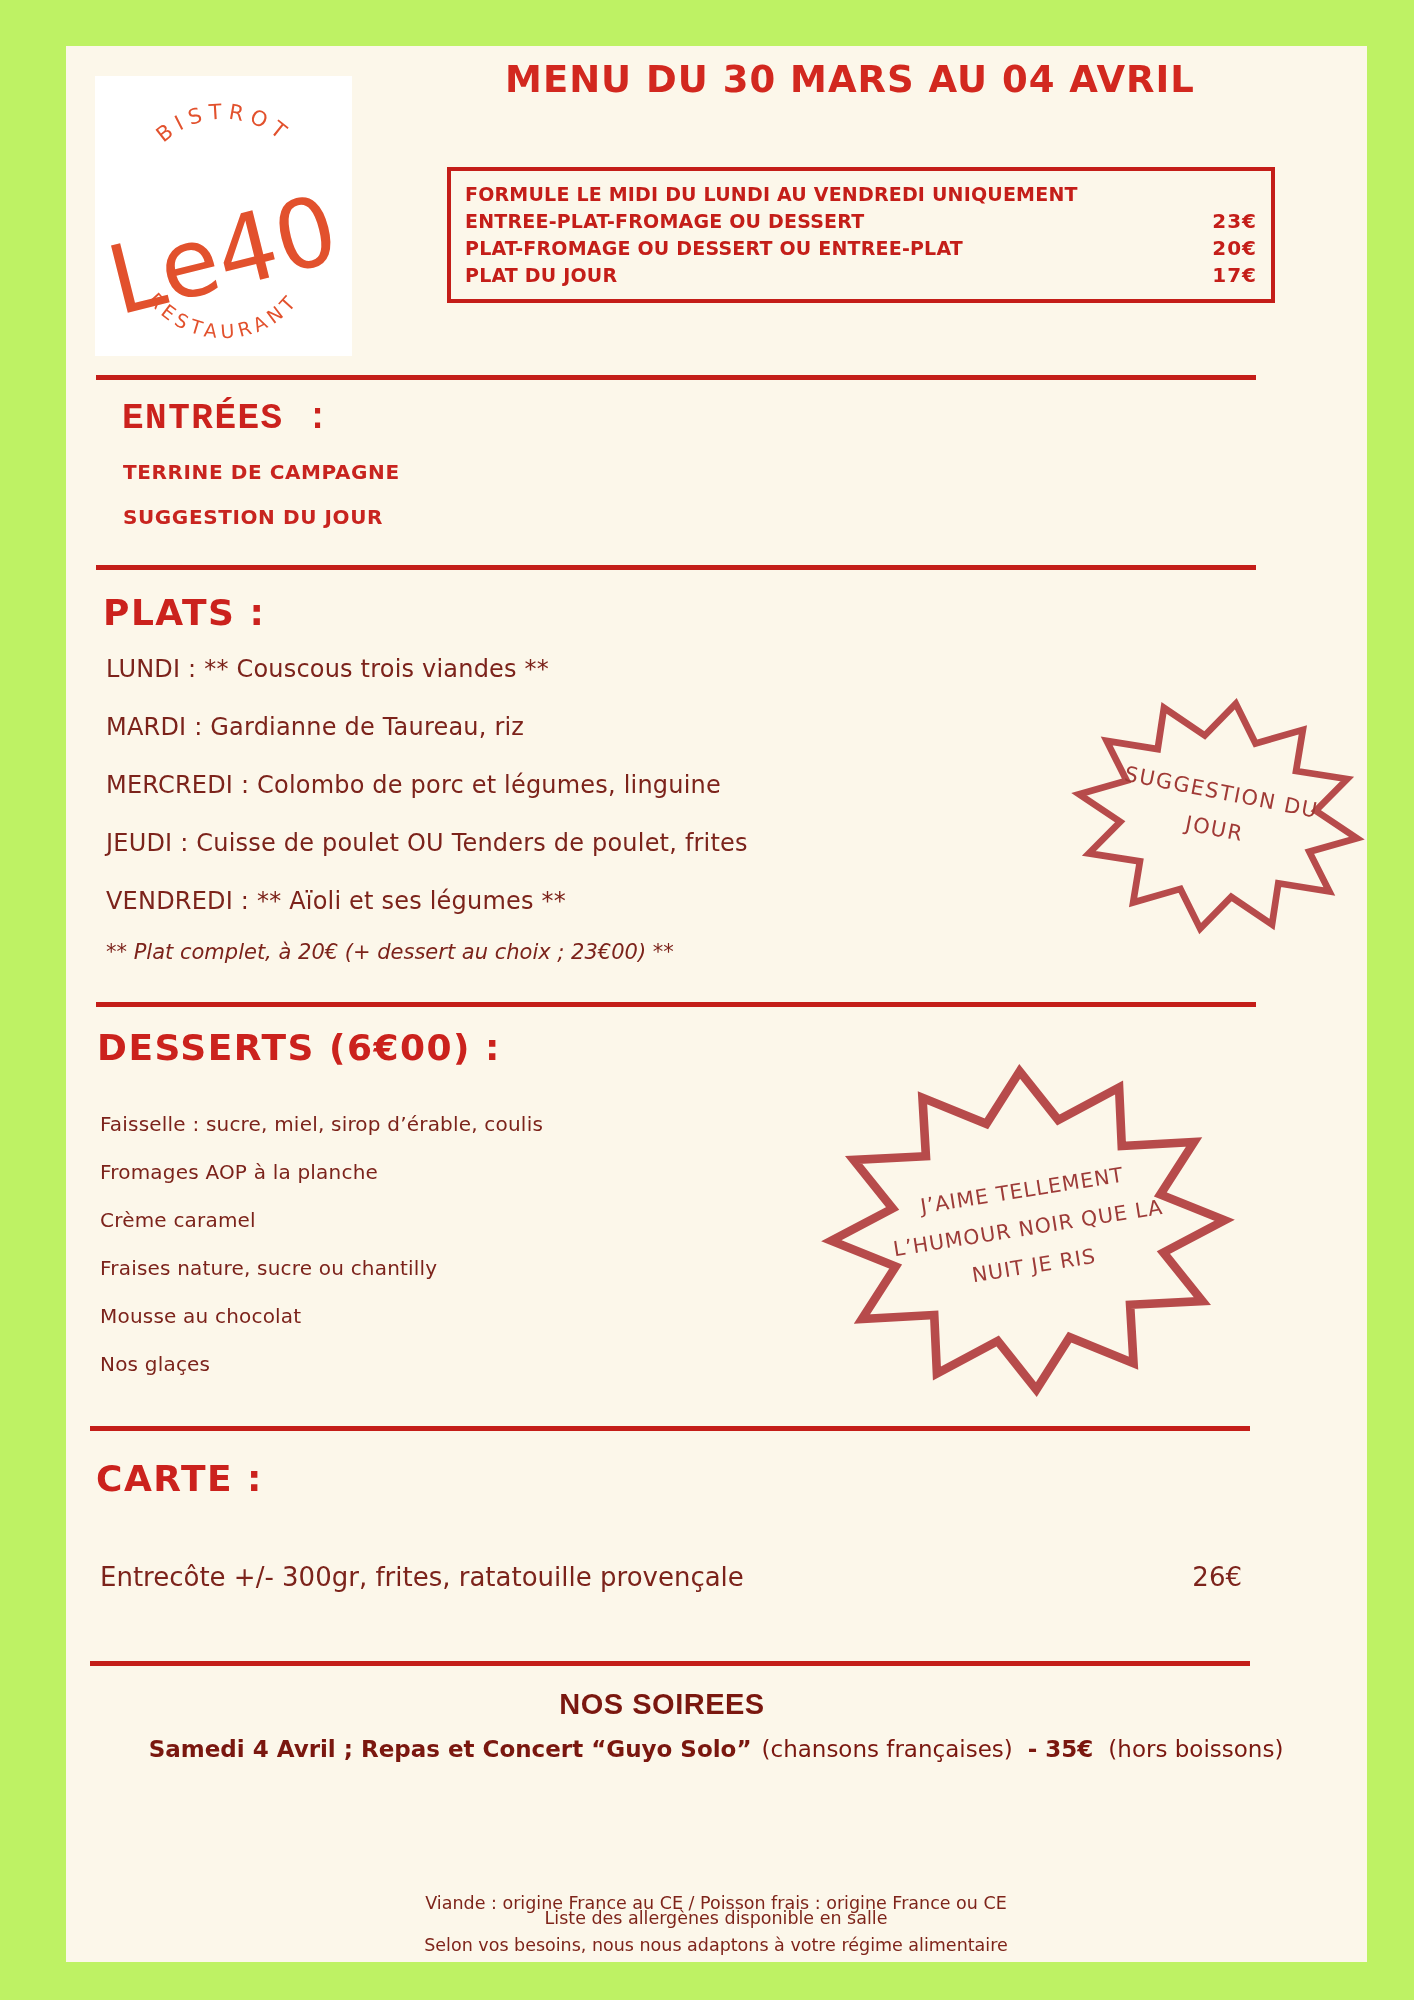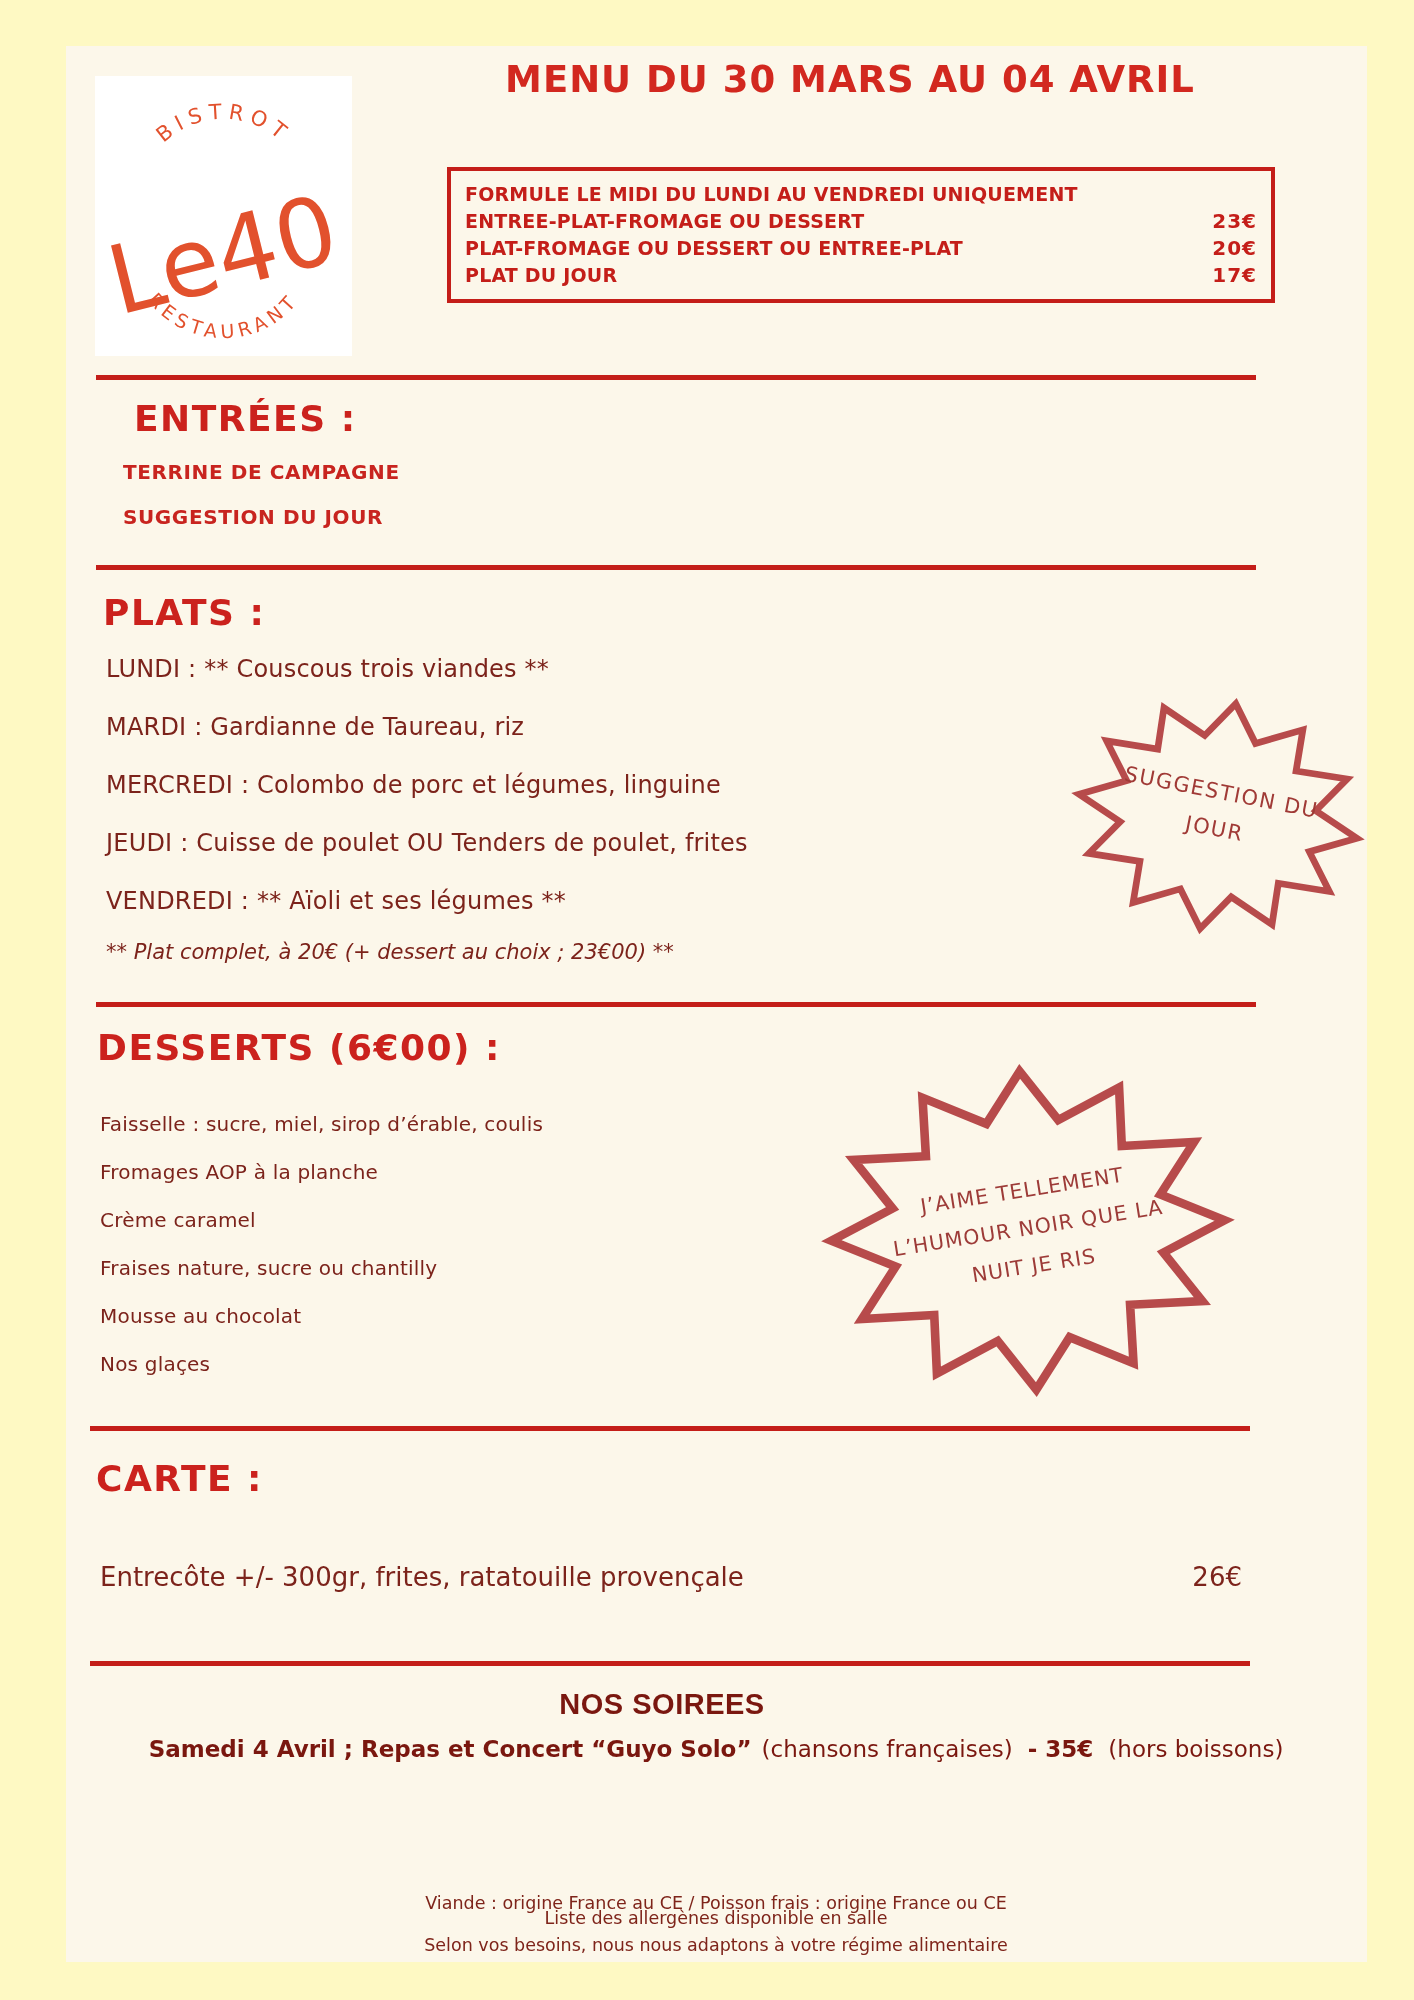--- a/index.html
+++ b/index.html
@@ -1,18 +1,18 @@
 <!DOCTYPE html>
 <html><head>
 <meta charset="utf-8">
 <style>
   html,body{margin:0;padding:0;background:#888;}
   .page{
     position:relative;width:1414px;height:2000px;
-    background:#fef9c3;overflow:hidden;
+    background:#bef264;overflow:hidden;
     font-family:"DejaVu Sans",sans-serif;
   }
   .paper{
     position:absolute;left:66px;top:46px;right:47px;bottom:38px;
     background:#FCF7EA;
   }
   .abs{position:absolute;}
   .divider{position:absolute;left:96px;width:1160px;height:5px;background:#C41E19;}
   .display{font-family:"DejaVu Sans",sans-serif;font-weight:bold;color:#CB221D;}
   .title{
@@ -99,21 +99,21 @@
       <span class="f-price">20€</span>
     </div>
     <div class="f-row">
       <span>PLAT DU JOUR</span>
       <span class="f-price">17€</span>
     </div>
   </div>
 
   <div class="divider" style="top:375px;"></div>
 
-  <div class="abs display sec-head" style="left:134px;top:398px;">ENTRÉES :</div>
+  <div class="abs display sec-head" style="left:122px;top:398px;font-family:Liberation Mono, monospace;">ENTRÉES :</div>
   <div class="abs" style="left:123px;top:450px;">
     <div class="entree-item">TERRINE DE CAMPAGNE</div>
     <div class="entree-item">SUGGESTION DU JOUR</div>
   </div>
 
   <div class="divider" style="top:565px;"></div>
 
   <div class="abs display sec-head" style="left:103px;top:592px;">PLATS :</div>
   <div class="abs plat-line" style="left:106px;top:655px;">LUNDI : ** Couscous trois viandes **</div>
   <div class="abs plat-line" style="left:106px;top:713px;">MARDI : Gardianne de Taureau, riz</div>

